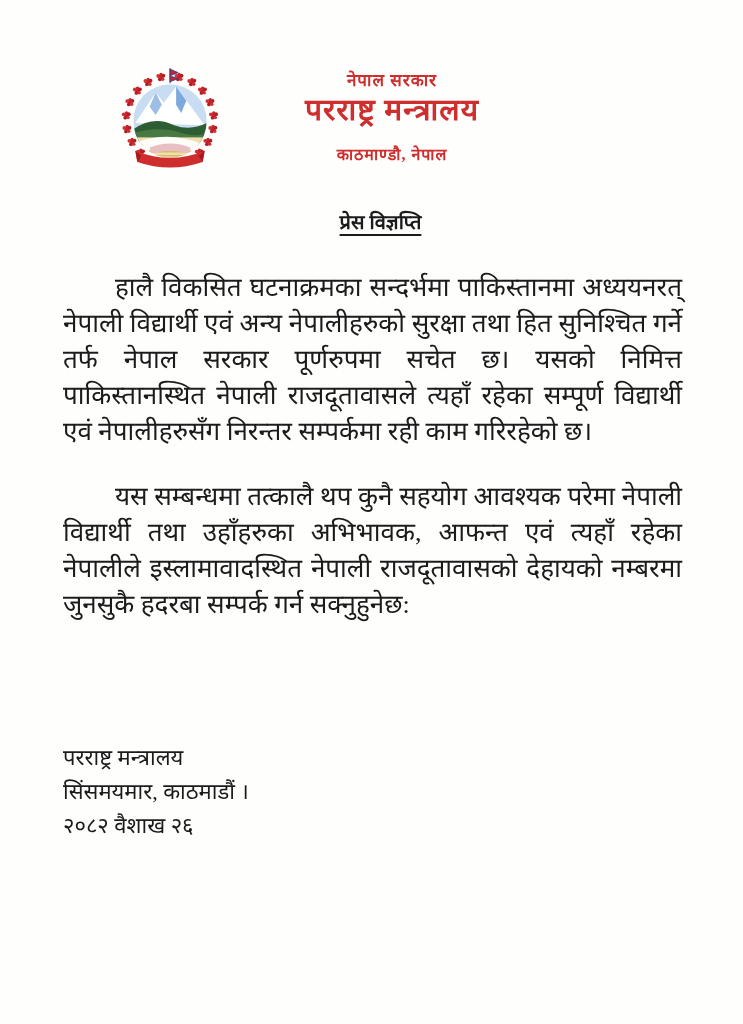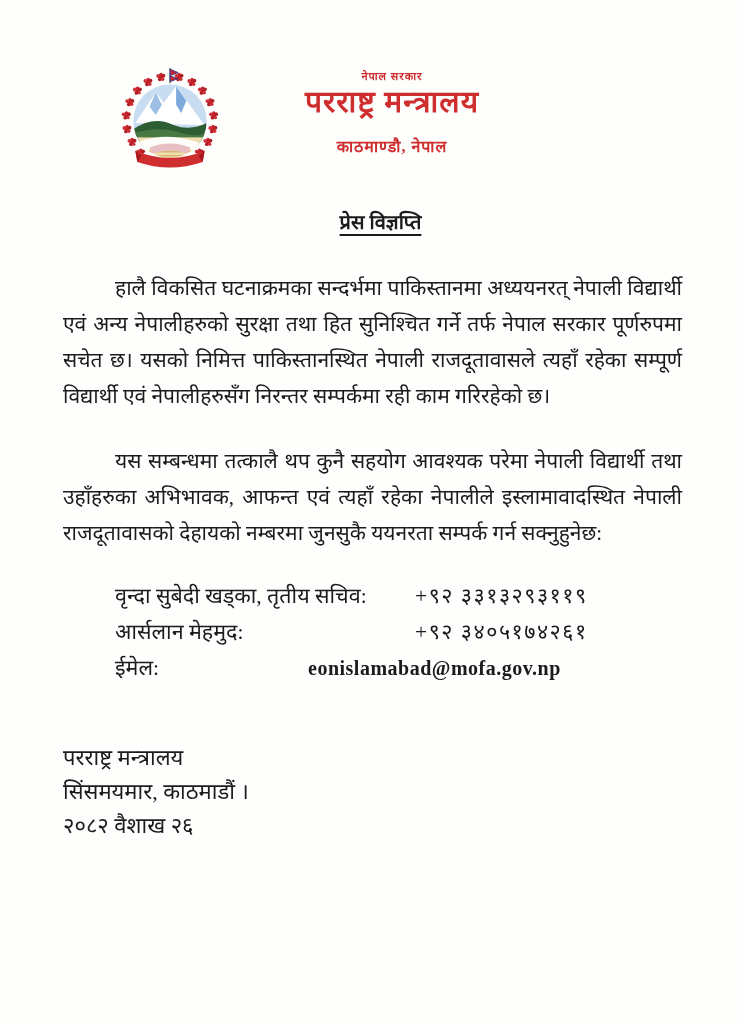--- a/index.html
+++ b/index.html
@@ -13,34 +13,34 @@
     font-family:"Liberation Serif","DejaVu Serif",serif;
     color:#1b1b1b;
   }
   
   .letterhead{position:absolute;top:62px;left:0;width:100%;height:110px;}
   .emblem{position:absolute;left:118px;top:4px;width:104px;height:102px;}
   .head-text{
     position:absolute;left:264px;top:6px;width:256px;
     text-align:center;color:#cf2e2e;
   }
-  .gov-line{font-size:11px;font-weight:bold;letter-spacing:1px;}
+  .gov-line{font-size:17px;font-weight:bold;letter-spacing:1px;}
   .ministry-line{font-size:30px;font-weight:bold;margin-top:2px;letter-spacing:1px;line-height:34px;}
   .loc-line{font-size:16px;font-weight:bold;margin-top:16px;letter-spacing:1px;}
   
   .doc-title{
     position:absolute;top:208px;left:0;width:100%;
     text-align:center;font-size:20px;font-weight:bold;
     text-decoration:underline;text-underline-offset:5px;text-decoration-thickness:2px;padding-left:9px;
   }
   
   .body-text{position:absolute;top:270px;left:63px;width:619px;}
   .body-text p{
     margin:0 0 29px 0;
-    font-size:21px;line-height:36px;
+    font-size:26px;line-height:36px;
     text-align:justify;text-indent:52px;
   }
   
   .contacts{margin-top:-2px;padding-left:52px;}
   .contact-row{display:flex;align-items:baseline;font-size:21.5px;line-height:36px;}
   .contact-label{display:inline-block;width:300px;flex:0 0 300px;}
   .contact-value{letter-spacing:1.5px;white-space:nowrap;}
   .row-email .contact-label{width:193px;flex:0 0 193px;}
   .row-email .contact-value{
     font-family:"Liberation Serif","DejaVu Serif",serif;
@@ -114,36 +114,22 @@
       <div class="gov-line">नेपाल सरकार</div>
       <div class="ministry-line">परराष्ट्र मन्त्रालय</div>
       <div class="loc-line">काठमाण्डौ, नेपाल</div>
     </div>
   </div>
 
   <div class="doc-title">प्रेस विज्ञप्ति</div>
 
   <div class="body-text">
     <p>हालै विकसित घटनाक्रमका सन्दर्भमा पाकिस्तानमा अध्ययनरत् नेपाली विद्यार्थी एवं अन्य नेपालीहरुको सुरक्षा तथा हित सुनिश्चित गर्ने तर्फ नेपाल सरकार पूर्णरुपमा सचेत छ। यसको निमित्त पाकिस्तानस्थित नेपाली राजदूतावासले त्यहाँ रहेका सम्पूर्ण विद्यार्थी एवं नेपालीहरुसँग निरन्तर सम्पर्कमा रही काम गरिरहेको छ।</p>
-    <p>यस सम्बन्धमा तत्कालै थप कुनै सहयोग आवश्यक परेमा नेपाली विद्यार्थी तथा उहाँहरुका अभिभावक, आफन्त एवं त्यहाँ रहेका नेपालीले इस्लामावादस्थित नेपाली राजदूतावासको देहायको नम्बरमा जुनसुकै ययनरता सम्पर्क गर्न सक्नुहुनेछ:</p>
+    <p>यस सम्बन्धमा तत्कालै थप कुनै सहयोग आवश्यक परेमा नेपाली विद्यार्थी तथा उहाँहरुका अभिभावक, आफन्त एवं त्यहाँ रहेका नेपालीले इस्लामावादस्थित नेपाली राजदूतावासको देहायको नम्बरमा जुनसुकै हदरबा सम्पर्क गर्न सक्नुहुनेछ:</p>
 
-    <div class="contacts">
-      <div class="contact-row">
-        <span class="contact-label">वृन्दा सुबेदी खड्का, तृतीय सचिव:</span>
-        <span class="contact-value">+९२ ३३१३२९३११९</span>
-      </div>
-      <div class="contact-row">
-        <span class="contact-label">आर्सलान मेहमुद:</span>
-        <span class="contact-value">+९२ ३४०५१७४२६१</span>
-      </div>
-      <div class="contact-row row-email">
-        <span class="contact-label">ईमेल:</span>
-        <span class="contact-value">eonislamabad@mofa.gov.np</span>
-      </div>
-    </div>
   </div>
 
   <div class="sign-block">
     <div>परराष्ट्र मन्त्रालय</div>
     <div>सिंसमयमार, काठमाडौं ।</div>
     <div>२०८२ वैशाख २६</div>
   </div>
 
 </div>
 

